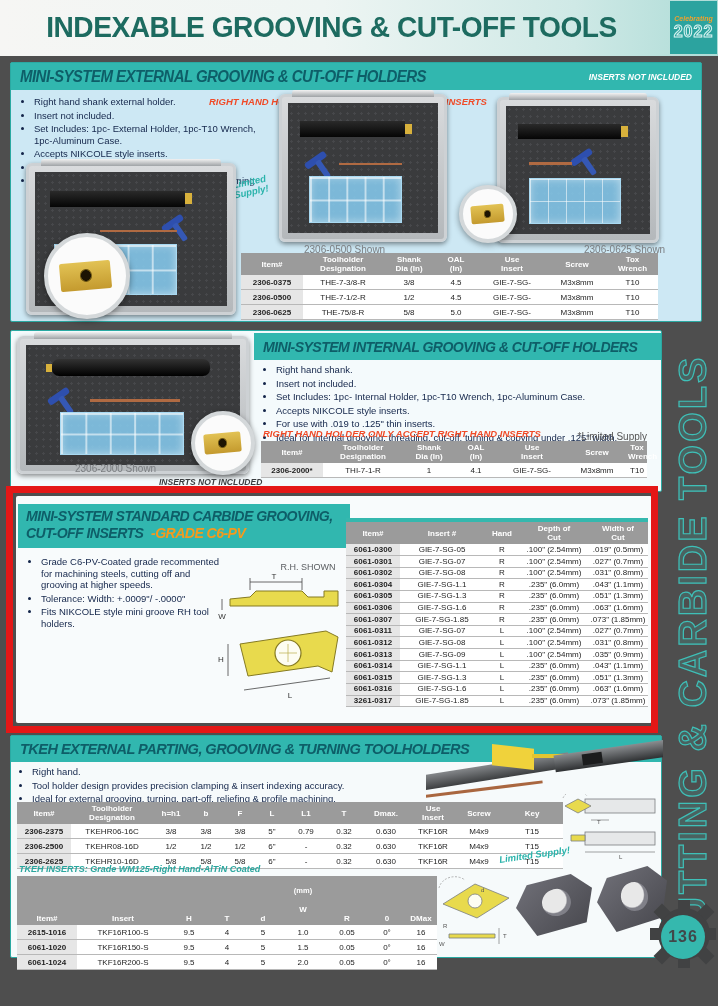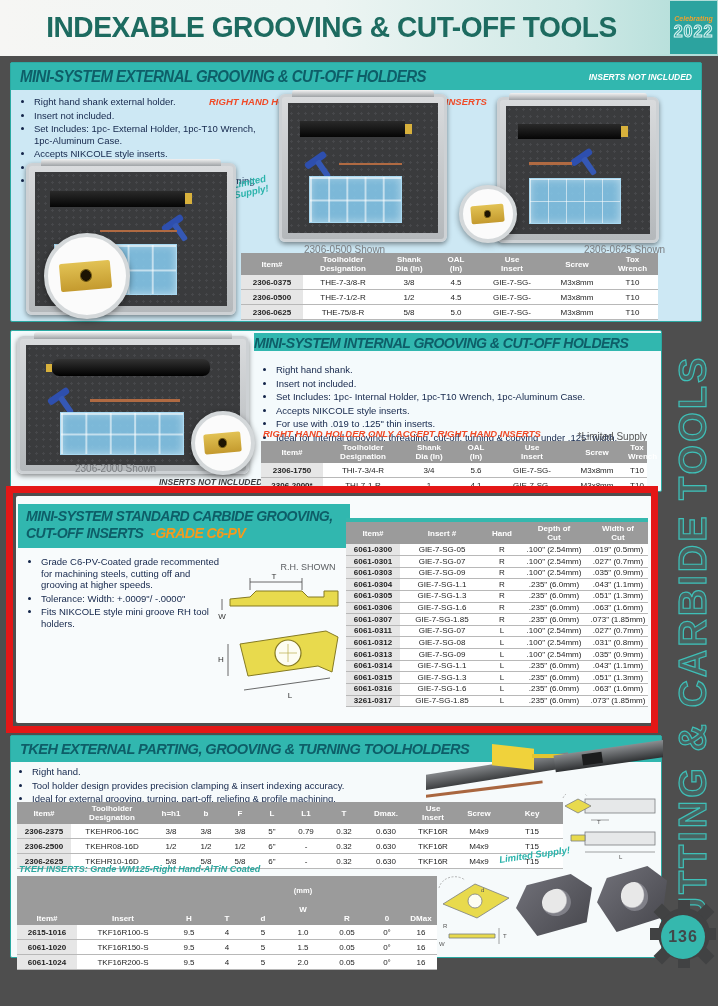--- a/index.html
+++ b/index.html
@@ -232,21 +232,21 @@
           <td>5.0</td>
           <td>GIE-7-SG-</td>
           <td>M3x8mm</td>
           <td>T10</td>
         </tr>
         </tbody>
     </table>
   </div>
 
   <div class="panel" style="left:10px; top:330px; width:652px; height:162px; background:#f4fafc; border:1px solid #2aa9a2;">
-    <div class="sec-bar" style="left:243px; top:2px; width:407px; height:18px;justify-content:flex-end;">
+    <div class="sec-bar" style="left:243px; top:2px; width:407px; height:27px;">
       <span class="sec-title" style="font-size:15px;">MINI-SYSTEM INTERNAL GROOVING &amp; CUT-OFF HOLDERS</span>
     </div>
     <ul class="bullets" style="left:252px; top:33px; width:400px;">
 
     <li>Right hand shank.</li>
         <li>Insert not included.</li>
         <li>Set Includes: 1pc- Internal Holder, 1pc-T10 Wrench, 1pc-Aluminum Case.</li>
         <li>Accepts NIKCOLE style inserts.</li>
         <li>For use with .019 to .125" thin inserts.</li>
         <li>Ideal for internal grooving, threading, cut-off, turning &amp; copying under .125" width.</li>
@@ -286,29 +286,20 @@
 (In)</th>
             <th>Use
 Insert</th>
             <th>Screw</th>
             <th>Tox
 Wrench</th>
           </tr>
       </thead>
       <tbody>
 
-      <tr>
-          <td>2306-1750</td>
-          <td>THI-7-3/4-R</td>
-          <td>3/4</td>
-          <td>5.6</td>
-          <td>GIE-7-SG-</td>
-          <td>M3x8mm</td>
-          <td>T10</td>
-        </tr>
           <tr>
           <td>2306-2000*</td>
           <td>THI-7-1-R</td>
           <td>1</td>
           <td>4.1</td>
           <td>GIE-7-SG-</td>
           <td>M3x8mm</td>
           <td>T10</td>
         </tr>
         </tbody>
@@ -375,25 +366,25 @@
           <td>.019" (0.5mm)</td>
         </tr>
           <tr>
           <td>6061-0301</td>
           <td>GIE-7-SG-07</td>
           <td>R</td>
           <td>.100" (2.54mm)</td>
           <td>.027" (0.7mm)</td>
         </tr>
           <tr>
-          <td>6061-0303</td>
-          <td>GIE-7-SG-09</td>
+          <td>6061-0302</td>
+          <td>GIE-7-SG-08</td>
           <td>R</td>
           <td>.100" (2.54mm)</td>
-          <td>.035" (0.9mm)</td>
+          <td>.031" (0.8mm)</td>
         </tr>
           <tr>
           <td>6061-0304</td>
           <td>GIE-7-SG-1.1</td>
           <td>R</td>
           <td>.235" (6.0mm)</td>
           <td>.043" (1.1mm)</td>
         </tr>
           <tr>
           <td>6061-0305</td>

